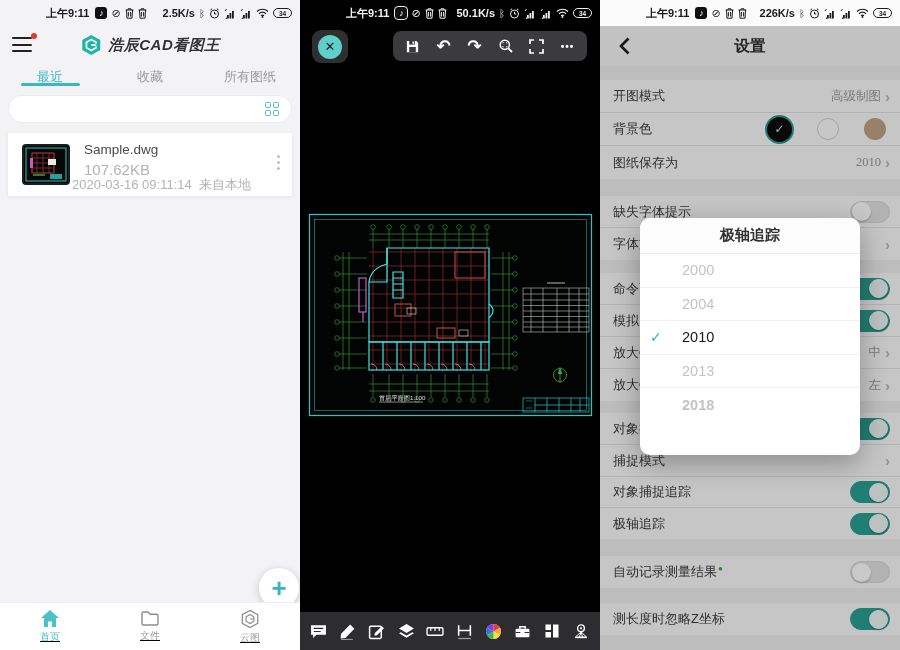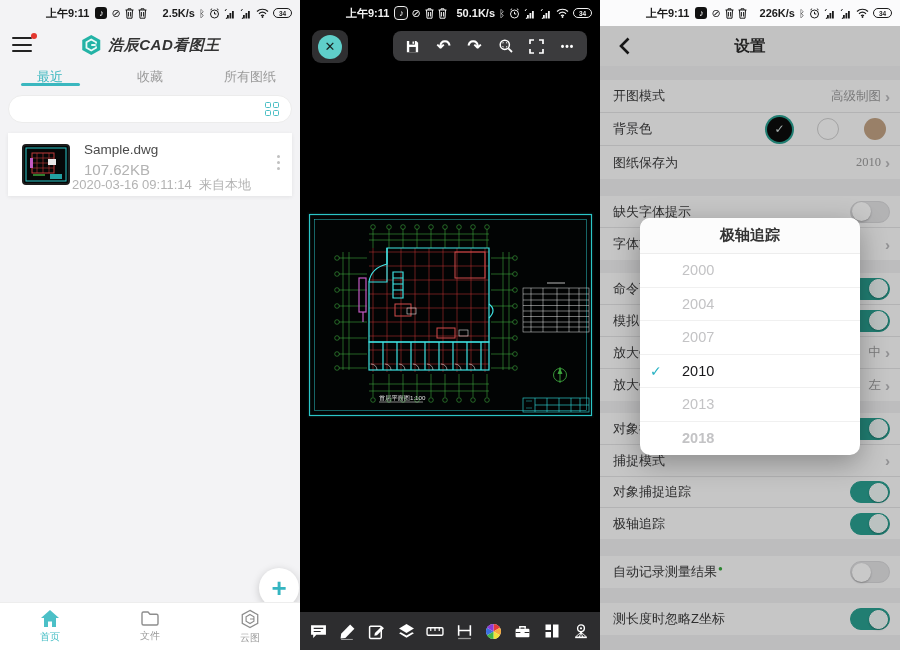--- a/index.html
+++ b/index.html
@@ -42,21 +42,21 @@
     border:2px solid #1d1d1d;overflow:hidden;}
   .f-name{position:absolute;left:76px;top:9px;font-size:13.5px;color:#4a4a4a;}
   .f-size{position:absolute;left:76px;top:28px;font-size:15px;color:#b3b3b3;}
   .f-date{position:absolute;left:64px;top:43px;font-size:13px;color:#b3b3b3;}
   .dots-v{position:absolute;right:12px;top:22px;width:3px;cursor:pointer;}
   .dots-v i{display:block;width:3px;height:3px;border-radius:50%;background:#c0c0c0;margin:0 0 3px;}
   .fab{position:absolute;left:259px;top:568px;width:40px;height:40px;border-radius:50%;background:#fff;
     box-shadow:0 2px 8px rgba(0,0,0,.18);display:flex;align-items:center;justify-content:center;
     color:#35b5c1;font-size:26px;font-weight:bold;cursor:pointer;line-height:1;}
   .l-nav{position:absolute;left:0;right:0;top:602px;height:48px;background:#fff;border-top:1px solid #ededed;display:flex;}
-  .nav-item{flex:1;display:flex;flex-direction:column;align-items:center;padding-top:6px;gap:2px;cursor:pointer;}
+  .nav-item{flex:1;display:flex;flex-direction:column;align-items:center;padding-top:6px;gap:2px;cursor:pointer;text-decoration:underline;}
   .nav-label{font-size:10px;color:#9b9b9b;}
   .nav-item.active .nav-label{color:#4cc0c7;}
   
   .p-mid{left:300px;background:#000;color:#f2f2f2;}
   .m-close{position:absolute;left:12px;top:30px;width:36px;height:33px;background:#2f2f31;border-radius:9px;
     display:flex;align-items:center;justify-content:center;cursor:pointer;}
   .m-close .circ{width:24px;height:24px;border-radius:50%;background:#5fcfca;color:#17211f;font-size:13px;
     font-weight:bold;display:flex;align-items:center;justify-content:center;}
   .m-toolbar{position:absolute;left:93px;top:31px;width:194px;height:30px;background:#3b3b3d;border-radius:8px;
     display:flex;align-items:center;justify-content:space-around;padding:0 4px;}
@@ -619,23 +619,20 @@
     <div class="scrim"></div>
 
     <div class="dialog">
       <div class="dlg-title">极轴追踪</div>
       <div class="dlg-opt">
           <span>2000</span>
         </div>
       <div class="dlg-opt">
           <span>2004</span>
         </div>
-      <div class="dlg-opt">
-          <span>2007</span>
-        </div>
       <div class="dlg-opt sel">
         <span class="dlg-check">✓</span>
         <span>2010</span>
       </div>
       <div class="dlg-opt">
           <span>2013</span>
         </div>
       <div class="dlg-opt">
           <span>2018</span>
         </div>

